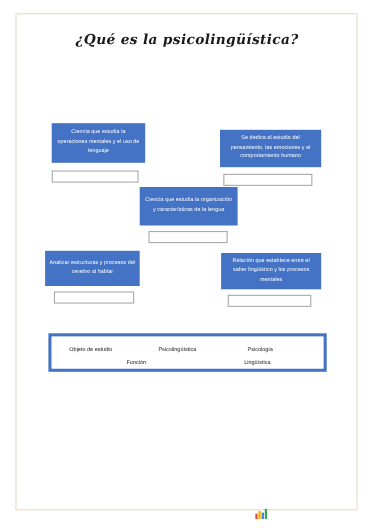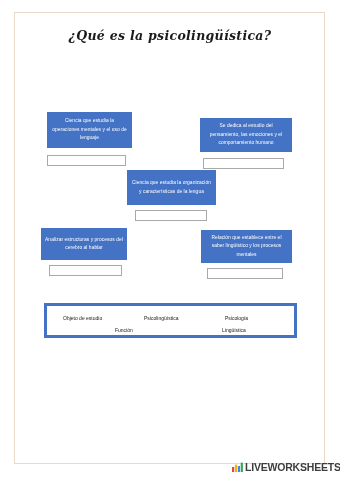--- a/index.html
+++ b/index.html
@@ -173,16 +173,15 @@
     </div>
   </div>
 
   <div class="watermark">
     <svg class="wm-logo" viewBox="0 0 11 10">
       <rect x="0" y="5" width="2.2" height="5" fill="#E8453C"></rect>
       <rect x="2.9" y="2.6" width="2.2" height="7.4" fill="#F4B400"></rect>
       <rect x="5.8" y="4" width="2.2" height="6" fill="#4285F4"></rect>
       <rect x="8.7" y="0.6" width="2.2" height="9.4" fill="#34A853"></rect>
     </svg>
-    <span class="wm-text">LIVEWORKSHEETS</span>
   </div>
 
 </div>
 
 </body></html>

